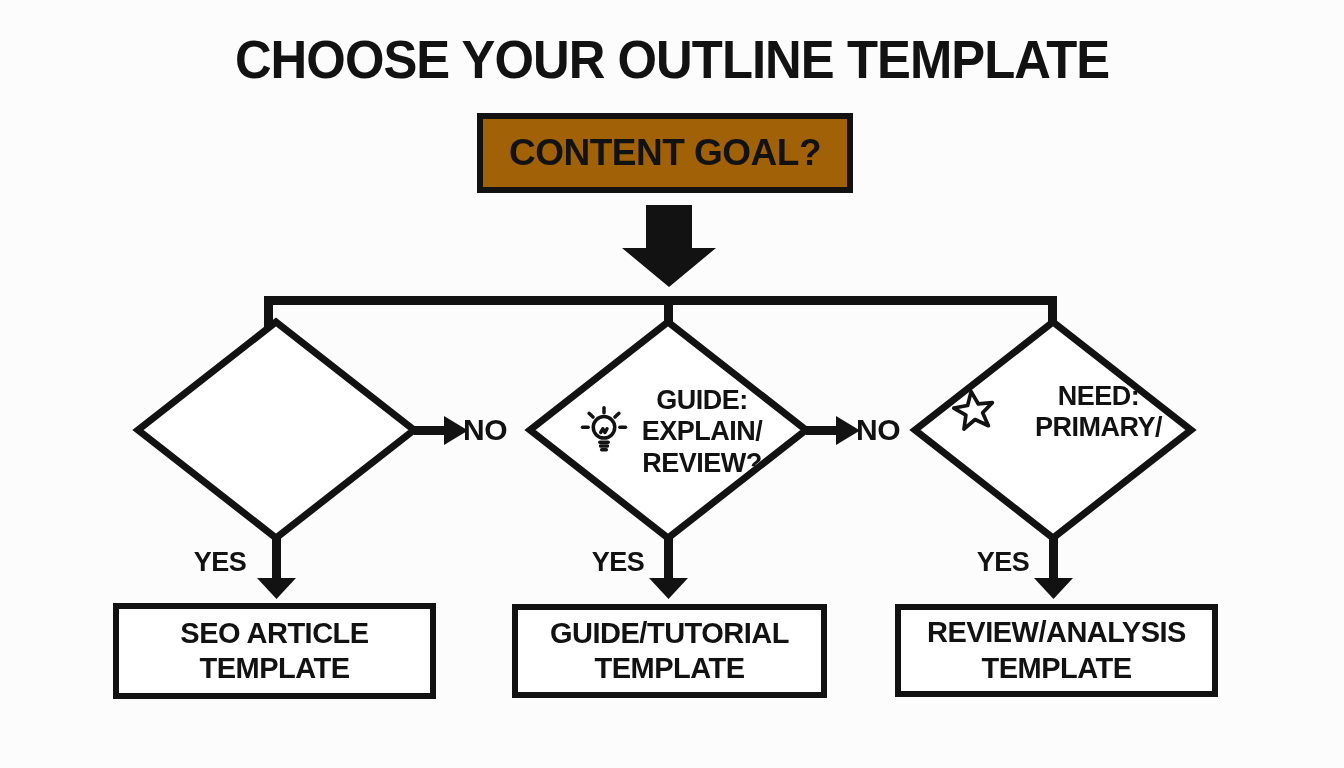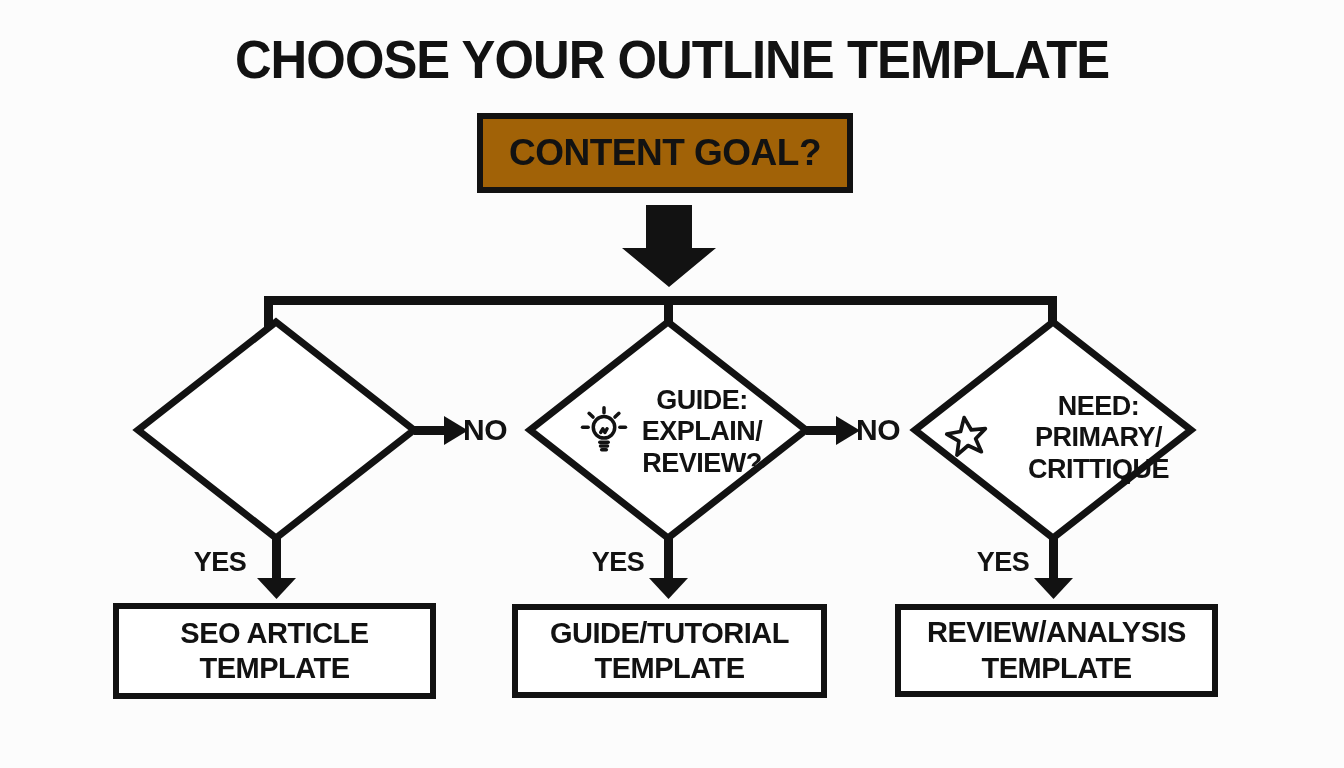--- a/index.html
+++ b/index.html
@@ -120,30 +120,29 @@
       <span>REVIEW?</span>
     </span>
   </div>
   <div class="nolabel" style="left:856px;top:413px;">NO</div>
   <div class="yeslabel" style="left:578px;top:547px;">YES</div>
   <div class="resultbox" style="left:512px;top:604px;width:315px;height:94px;">
     <span>GUIDE/TUTORIAL</span>
     <span>TEMPLATE</span>
   </div>
 
-  <div class="dcontent" style="left:925px;top:388px;width:260px;height:100px;gap:35px;">
+  <div class="dcontent" style="left:925px;top:362px;width:260px;height:100px;gap:35px;">
     <span class="icon">
       <svg width="52" height="52" viewBox="0 0 24 24" fill="none" stroke="#121212" stroke-width="1.7" stroke-linejoin="round">
         <polygon transform="rotate(-8 12 12)" points="12,2.5 14.5,8.6 21,8.9 15.9,12.9 17.7,19.2 12,15.5 6.3,19.2 8.1,12.9 3,8.9 9.5,8.6"></polygon>
       </svg>
     </span>
     <span class="dtext">
       <span>NEED:</span>
       <span>PRIMARY/</span>
-      <span>CRITTIQUE</span>
     </span>
   </div>
   <div class="yeslabel" style="left:963px;top:547px;">YES</div>
   <div class="resultbox" style="left:895px;top:604px;width:323px;height:93px;">
     <span>REVIEW/ANALYSIS</span>
     <span>TEMPLATE</span>
   </div>
 
 </div>
 

